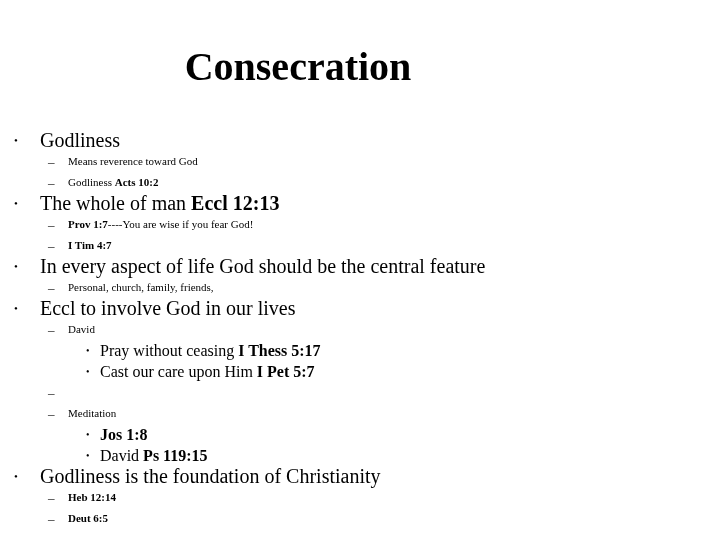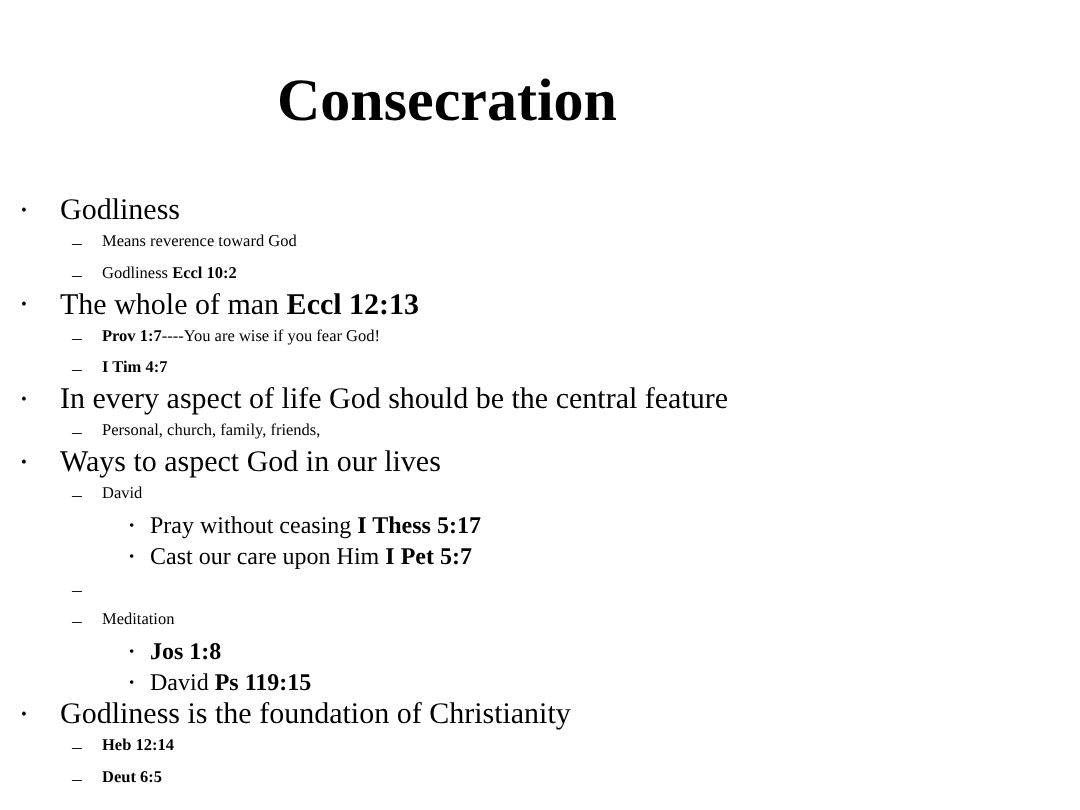--- a/index.html
+++ b/index.html
@@ -110,21 +110,21 @@
       <div class="line lvl1">
         <span class="marker">•</span>
         <span class="txt"><span>Godliness</span></span>
       </div>
       <div class="line lvl2">
         <span class="marker">–</span>
         <span class="txt"><span>Means reverence toward God</span></span>
       </div>
       <div class="line lvl2">
         <span class="marker">–</span>
-        <span class="txt"><span>Godliness </span><span class="b">Eccl 10:2</span></span>
+        <span class="txt"><span>Godliness </span><span class="b">Acts 10:2</span></span>
       </div>
       <div class="line lvl1">
         <span class="marker">•</span>
         <span class="txt"><span>The whole of man </span><span class="b">Eccl 12:13</span></span>
       </div>
       <div class="line lvl2">
         <span class="marker">–</span>
         <span class="txt"><span class="b">Prov 1:7</span><span>----You are wise if you fear God!</span></span>
       </div>
       <div class="line lvl2">
@@ -134,21 +134,21 @@
       <div class="line lvl1">
         <span class="marker">•</span>
         <span class="txt"><span>In every aspect of life God should be the central feature</span></span>
       </div>
       <div class="line lvl2">
         <span class="marker">–</span>
         <span class="txt"><span>Personal, church, family, friends,</span></span>
       </div>
       <div class="line lvl1">
         <span class="marker">•</span>
-        <span class="txt"><span>Ways to aspect God in our lives</span></span>
+        <span class="txt"><span>Eccl to involve God in our lives</span></span>
       </div>
       <div class="line lvl2">
         <span class="marker">–</span>
         <span class="txt"><span>David</span></span>
       </div>
       <div class="line lvl3">
         <span class="marker">•</span>
         <span class="txt"><span>Pray without ceasing </span><span class="b">I Thess 5:17</span></span>
       </div>
       <div class="line lvl3">

